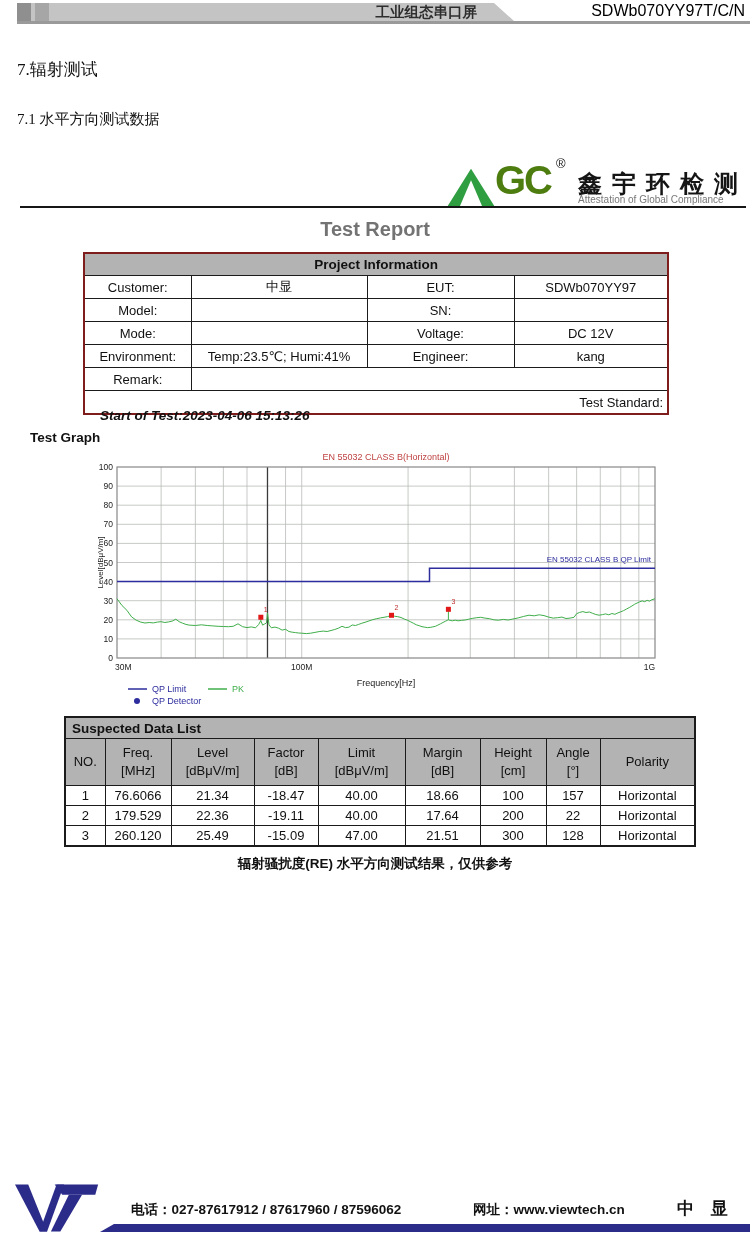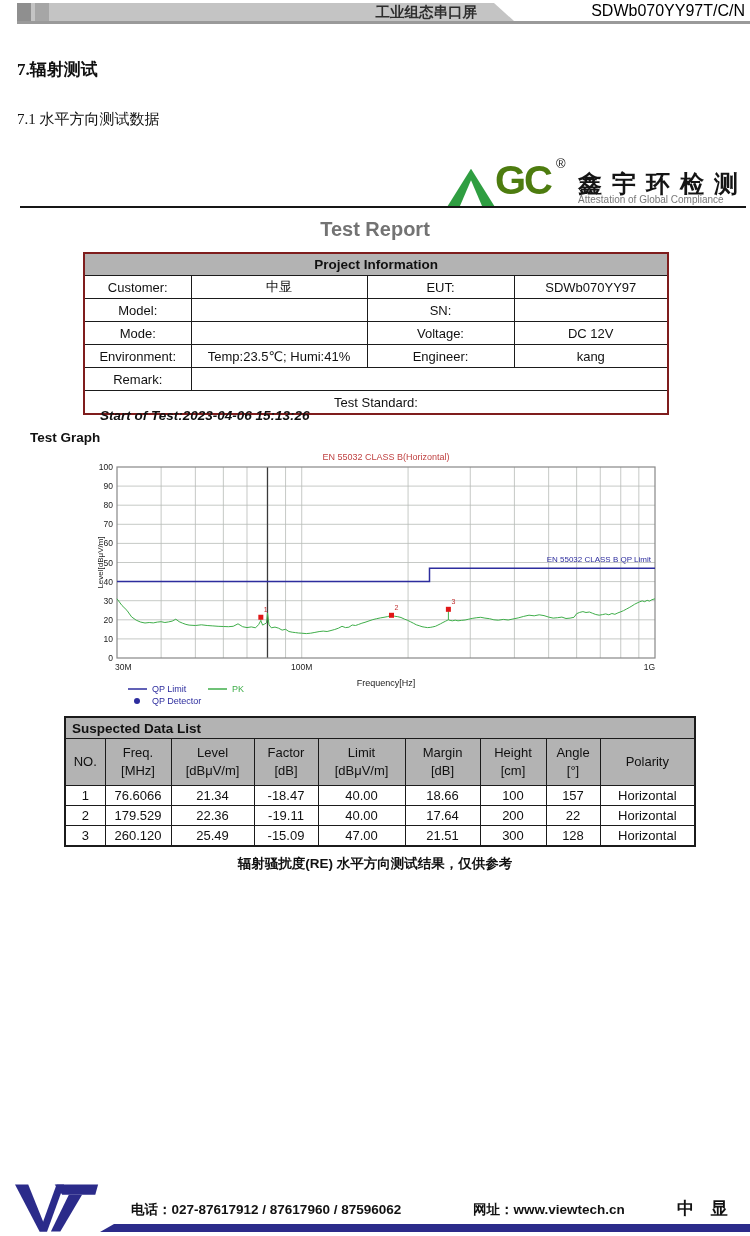--- a/index.html
+++ b/index.html
@@ -11,21 +11,21 @@
   #hdr-bar{left:17px;top:3px;width:497px;height:18px;background:#c4c4c4;
            clip-path:polygon(0 0,calc(100% - 20px) 0,100% 100%,0 100%);}
   #hdr-sq1{left:17px;top:3px;width:14px;height:18px;background:#8f8f8f;}
   #hdr-sq2{left:35px;top:3px;width:14px;height:18px;background:#a6a6a6;}
   #hdr-product{left:17px;top:3px;width:460px;height:34px;line-height:18px;text-align:right;
                font-size:14.5px;font-weight:bold;color:#2e2e2e;}
   #hdr-model{right:5px;top:2px;font-size:16px;color:#000;}
   #hdr-line{left:17px;top:21px;width:733px;height:3px;background:#9a9a9a;}
 
   #sec-title{left:17px;top:58px;font-family:"Liberation Serif","DejaVu Serif",serif;
-             font-size:17px;font-weight:bold;}
+             font-size:17px;font-weight:normal;}
   #subsec-title{left:17px;top:110px;font-family:"Liberation Serif","DejaVu Serif",serif;
                 font-size:15px;}
 
   
   #logo{left:443px;top:156px;width:307px;height:52px;}
   #logo-a{position:absolute;left:2px;top:12px;}
   #logo-gc{position:absolute;left:52px;top:2px;font-size:40px;font-weight:bold;
            letter-spacing:-2px;color:#4d7c0f;line-height:44px;}
   #logo-reg{position:absolute;left:113px;top:0px;font-size:13px;color:#141414;}
   #logo-cn{position:absolute;left:135px;top:12px;font-size:24px;font-weight:bold;
@@ -35,21 +35,21 @@
 
   #report-title{left:83px;top:218px;width:584px;text-align:center;font-size:20px;
                 font-weight:bold;color:#737373;}
 
   
   #project-table{left:83px;top:252px;width:584px;border-collapse:collapse;table-layout:fixed;
                  font-size:13px;border:2px solid #7f1d1d;}
   #project-table td,#project-table th{border:1.6px solid #1b1b1b;height:22px;text-align:center;
                  padding:0 4px;overflow:hidden;white-space:nowrap;}
   #project-table th{background:#b3b3b3;font-size:13.5px;font-weight:bold;height:21px;}
-  #project-table td.left{text-align:center;padding-left:4px;}
+  #project-table td.left{text-align:right;padding-left:4px;}
 
   #start-test{left:100px;top:408px;font-size:13.5px;font-weight:bold;font-style:italic;}
   #graph-label{left:30px;top:430px;font-size:13.5px;font-weight:bold;}
 
   #chart{left:95px;top:448px;width:585px;height:262px;}
 
   
   #suspected-table{left:64px;top:716px;width:630px;border-collapse:collapse;table-layout:fixed;
                    font-size:13px;border:2px solid #1b1b1b;}
   #suspected-table td,#suspected-table th{border:1.6px solid #1b1b1b;text-align:center;

